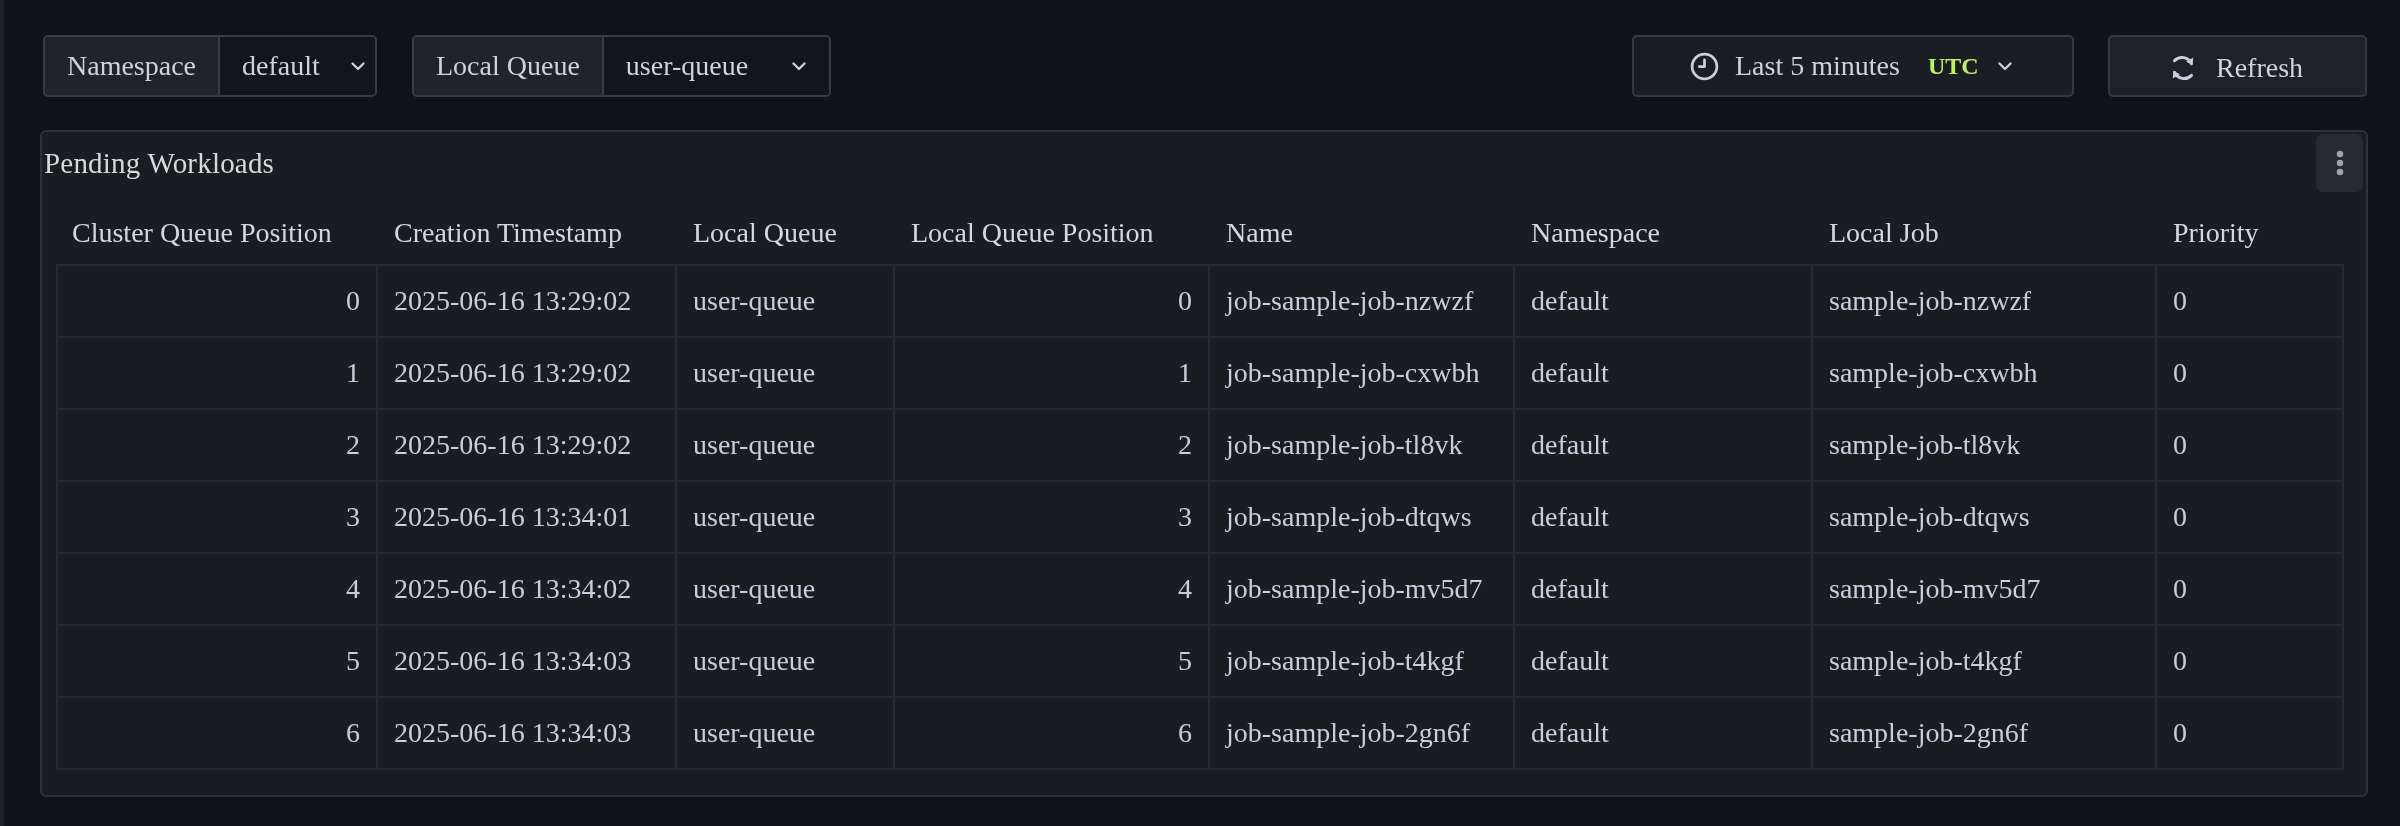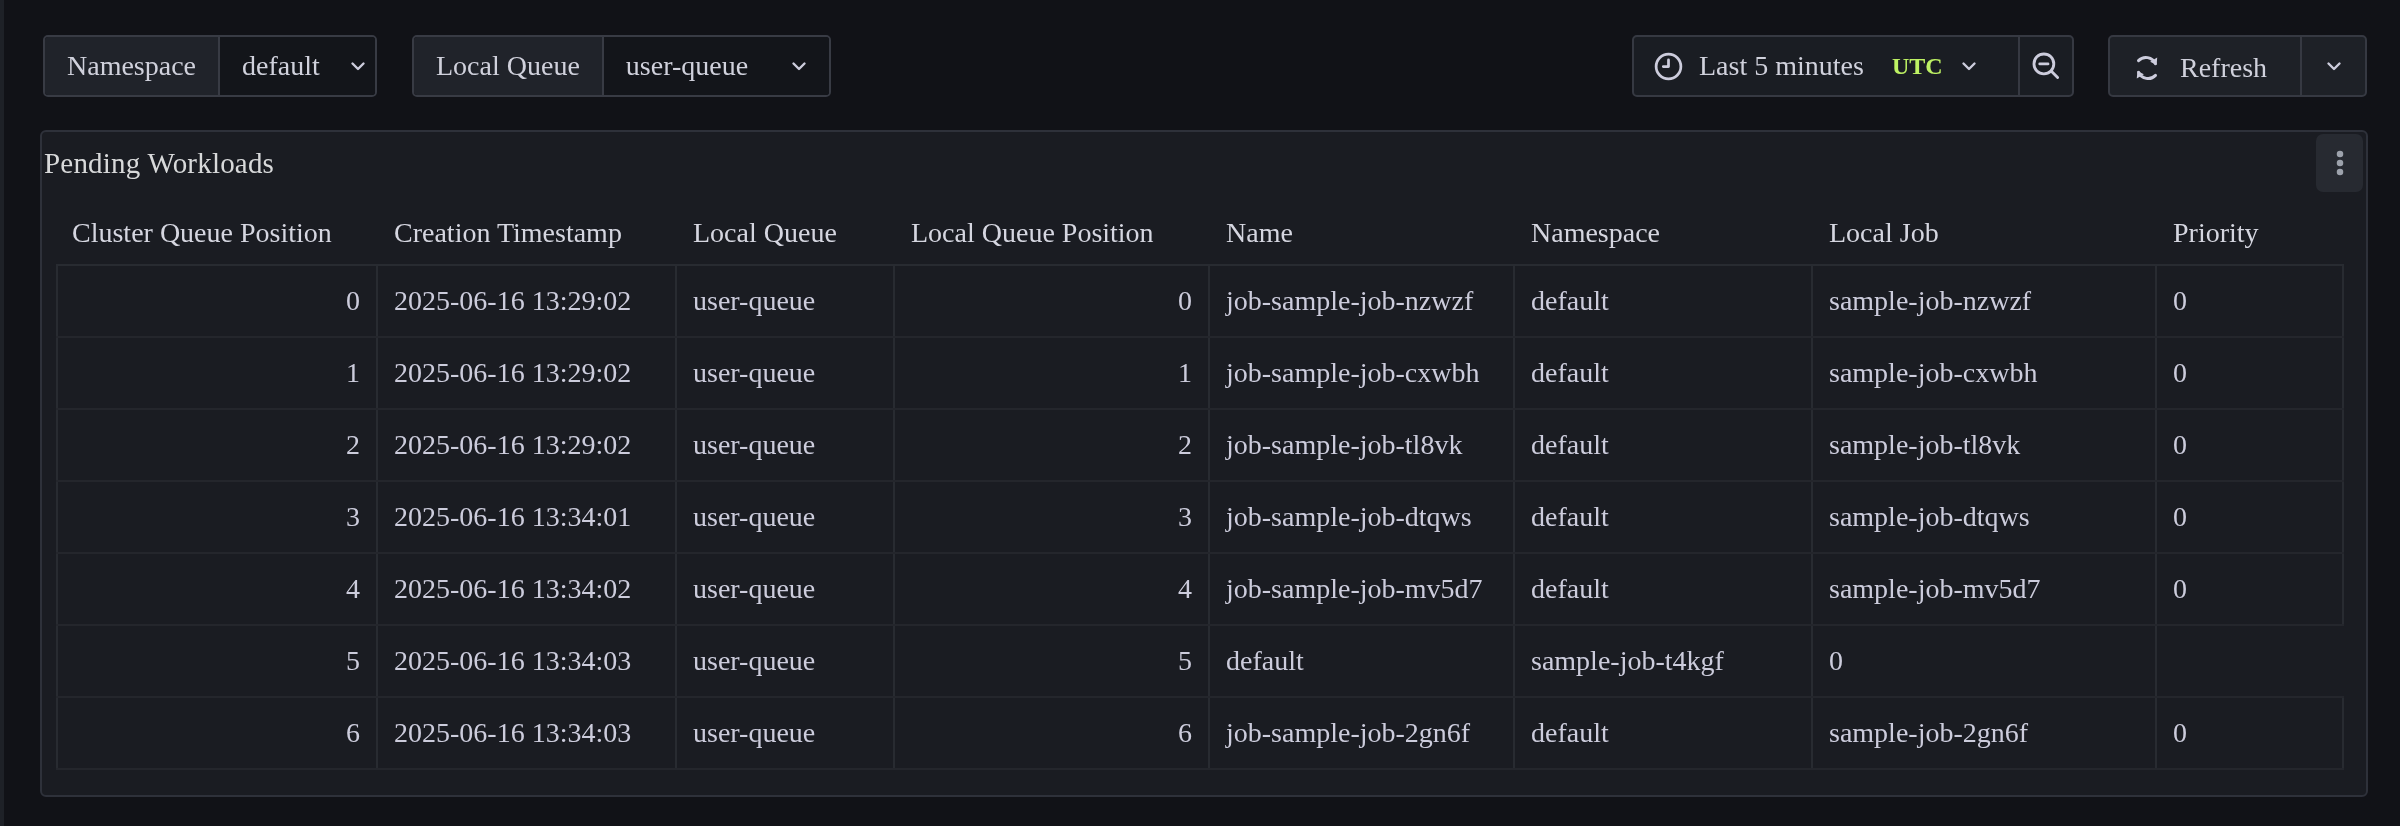--- a/index.html
+++ b/index.html
@@ -24,21 +24,21 @@
     background:#13151a; display:flex; align-items:center; justify-content:space-between;
     padding:0 18px 0 22px; color:#d0d1dc; white-space:nowrap; flex:1; cursor:pointer;
   }
   .var-value .chev { margin-left:26px; }
 
   
   .btn-group {
     position:absolute; top:35px; height:62px; display:flex; align-items:stretch;
     border:2px solid #363942; border-radius:5px; overflow:hidden; background:#1a1d23;
   }
-  .btn-group .seg { display:flex; align-items:center; cursor:pointer; }
+  .btn-group .seg { display:flex; align-items:center; cursor:pointer;margin-left:36px; }
   .btn-group .divider { width:2px; background:#363942; }
   .time-main { padding:0 20px 0 18px; gap:14px; }
   .time-text { font-weight:700; color:#d0d1dc; white-space:nowrap; font-weight:500; }
   .utc-tag { font-size:24px; font-weight:700; margin-left:14px; }
   .zoom-seg { width:52px; justify-content:center; }
   .refresh-group { background:#1e2127; }
   .refresh-main { padding:4px 24px 0 20px; gap:16px; font-weight:500; color:#d0d1dc; }
   .chev-seg { width:63px; justify-content:center; }
   .icon { display:block; }
 
@@ -212,20 +212,21 @@
             <div class="tcell al-left">job-sample-job-mv5d7</div>
             <div class="tcell al-left">default</div>
             <div class="tcell al-left">sample-job-mv5d7</div>
             <div class="tcell al-left">0</div>
           </div>
           <div class="trow">
             <div class="tcell al-right">5</div>
             <div class="tcell al-left">2025-06-16 13:34:03</div>
             <div class="tcell al-left">user-queue</div>
             <div class="tcell al-right">5</div>
+            <div class="tcell al-left">job-sample-job-t4kgf</div>
             <div class="tcell al-left">default</div>
             <div class="tcell al-left">sample-job-t4kgf</div>
             <div class="tcell al-left">0</div>
           </div>
           <div class="trow">
             <div class="tcell al-right">6</div>
             <div class="tcell al-left">2025-06-16 13:34:03</div>
             <div class="tcell al-left">user-queue</div>
             <div class="tcell al-right">6</div>
             <div class="tcell al-left">job-sample-job-2gn6f</div>

